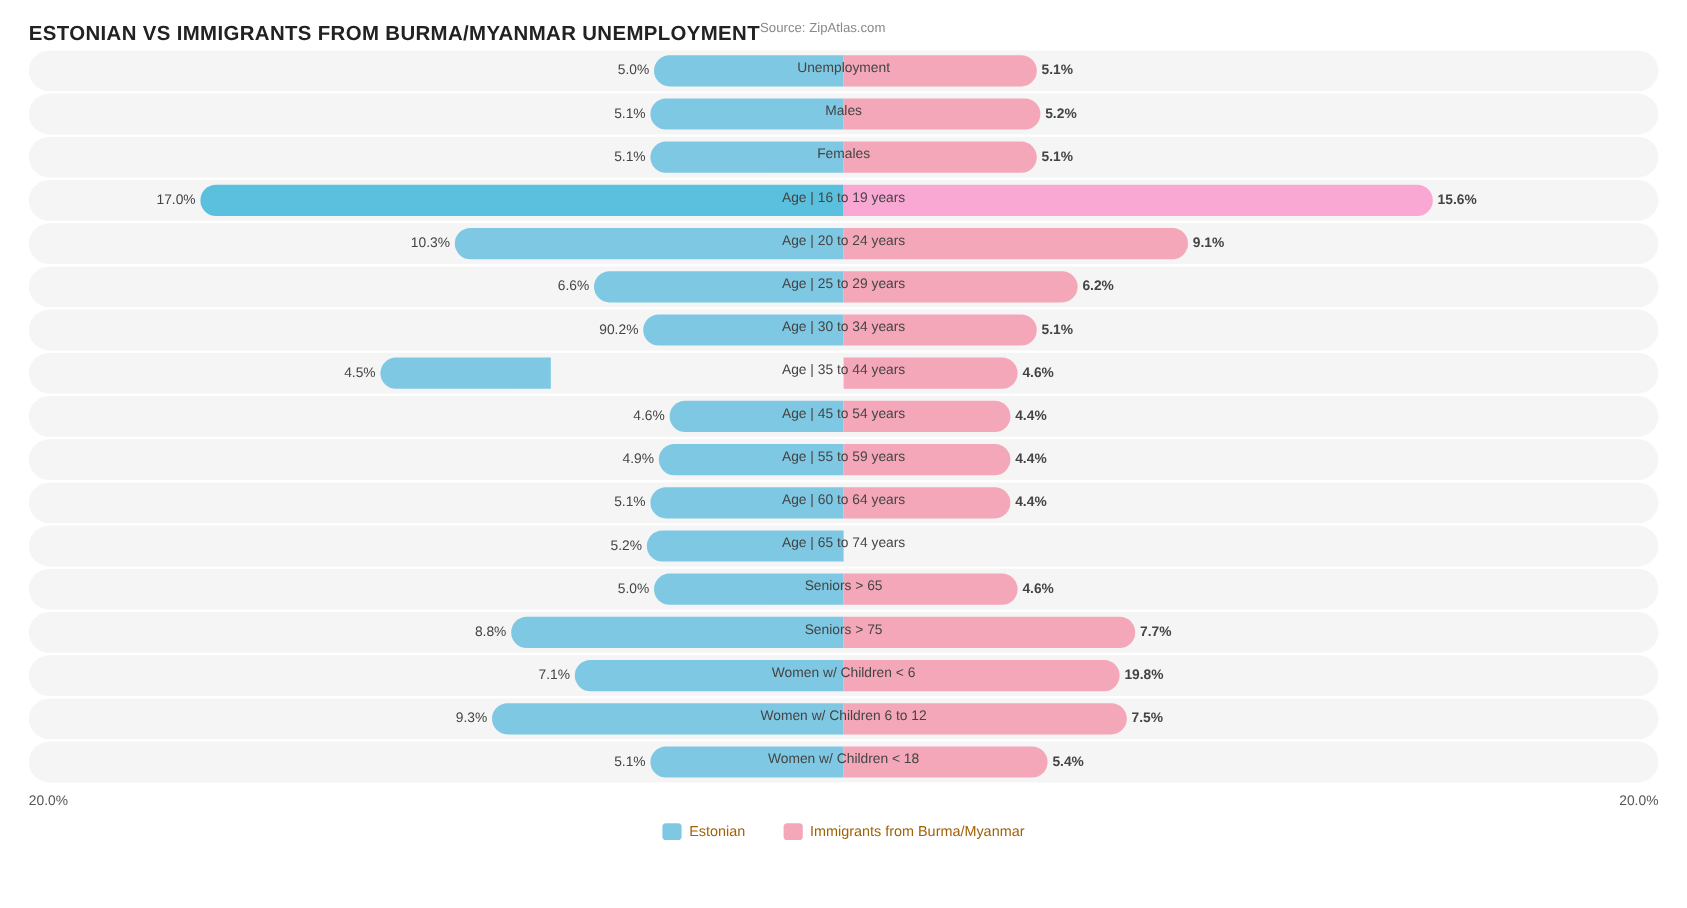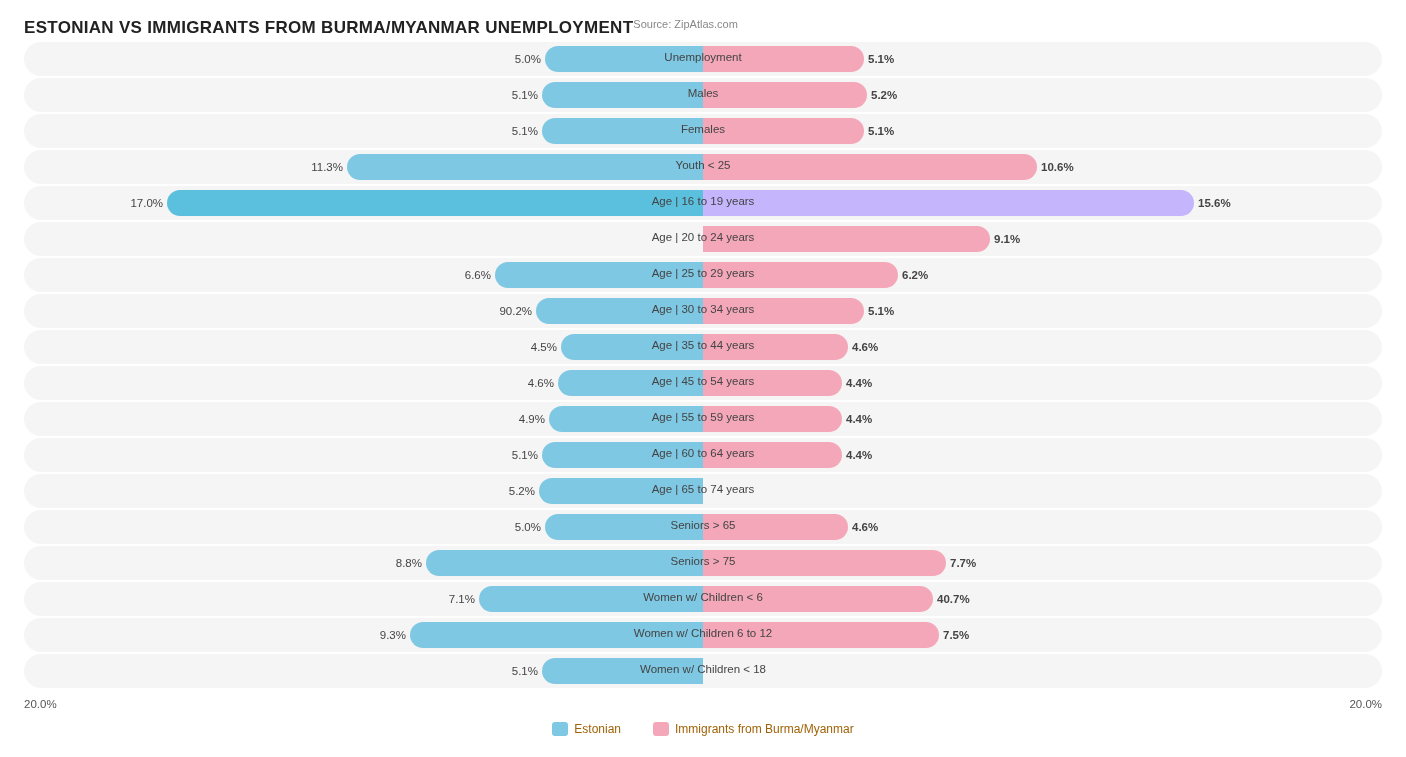--- a/index.html
+++ b/index.html
@@ -202,50 +202,41 @@
             <div class="left-label">5.1%</div>
           </div>
         </div>
         <div class="right-bar-wrap" style="width: 630px;">
           <div class="right-bar" style="width: 161px;">
             <div class="right-label">5.1%</div>
           </div>
         </div>
         <div class="center-label">Females</div>
       </div>
-      <div class="row">
-        <div class="row-bg"></div>
-        <div class="left-bar-wrap" style="width: 630px;">
-          <div class="left-bar" style="width: 356px;">
-            <div class="left-label">11.3%</div>
-          </div>
-        </div>
-        <div class="right-bar-wrap" style="width: 630px;">
-          <div class="right-bar" style="width: 334px;">
-            <div class="right-label">10.6%</div>
-          </div>
-        </div>
-        <div class="center-label">Youth &lt; 25</div>
-      </div>
       <div class="row row-highlight">
         <div class="row-bg"></div>
         <div class="left-bar-wrap" style="width: 630px;">
           <div class="left-bar" style="width: 536px; background: rgb(91, 192, 222);">
             <div class="left-label">17.0%</div>
           </div>
         </div>
         <div class="right-bar-wrap" style="width: 630px;">
-          <div class="right-bar" style="width: 491px; background: #c4b5fd;">
+          <div class="right-bar" style="width: 491px; background: #f9a8d4;">
             <div class="right-label">15.6%</div>
           </div>
         </div>
         <div class="center-label">Age | 16 to 19 years</div>
       </div>
       <div class="row">
         <div class="row-bg"></div>
+        <div class="left-bar-wrap" style="width: 630px;">
+          <div class="left-bar" style="width: 324px;">
+            <div class="left-label">10.3%</div>
+          </div>
+        </div>
         <div class="right-bar-wrap" style="width: 630px;">
           <div class="right-bar" style="width: 287px;">
             <div class="right-label">9.1%</div>
           </div>
         </div>
         <div class="center-label">Age | 20 to 24 years</div>
       </div>
       <div class="row">
         <div class="row-bg"></div>
         <div class="left-bar-wrap" style="width: 630px;">
@@ -269,21 +260,21 @@
         </div>
         <div class="right-bar-wrap" style="width: 630px;">
           <div class="right-bar" style="width: 161px;">
             <div class="right-label">5.1%</div>
           </div>
         </div>
         <div class="center-label">Age | 30 to 34 years</div>
       </div>
       <div class="row">
         <div class="row-bg"></div>
-        <div class="left-bar-wrap" style="width: 630px;">
+        <div class="left-bar-wrap" style="width: 630px; justify-content: center;">
           <div class="left-bar" style="width: 142px;">
             <div class="left-label">4.5%</div>
           </div>
         </div>
         <div class="right-bar-wrap" style="width: 630px;">
           <div class="right-bar" style="width: 145px;">
             <div class="right-label">4.6%</div>
           </div>
         </div>
         <div class="center-label">Age | 35 to 44 years</div>
@@ -369,21 +360,21 @@
       </div>
       <div class="row">
         <div class="row-bg"></div>
         <div class="left-bar-wrap" style="width: 630px;">
           <div class="left-bar" style="width: 224px;">
             <div class="left-label">7.1%</div>
           </div>
         </div>
         <div class="right-bar-wrap" style="width: 630px;">
           <div class="right-bar" style="width: 230px;">
-            <div class="right-label">40.7%</div>
+            <div class="right-label">19.8%</div>
           </div>
         </div>
         <div class="center-label">Women w/ Children &lt; 6</div>
       </div>
       <div class="row">
         <div class="row-bg"></div>
         <div class="left-bar-wrap" style="width: 630px;">
           <div class="left-bar" style="width: 293px;">
             <div class="left-label">9.3%</div>
           </div>
@@ -393,20 +384,25 @@
             <div class="right-label">7.5%</div>
           </div>
         </div>
         <div class="center-label">Women w/ Children 6 to 12</div>
       </div>
       <div class="row">
         <div class="row-bg"></div>
         <div class="left-bar-wrap" style="width: 630px;">
           <div class="left-bar" style="width: 161px;">
             <div class="left-label">5.1%</div>
+          </div>
+        </div>
+        <div class="right-bar-wrap" style="width: 630px;">
+          <div class="right-bar" style="width: 170px;">
+            <div class="right-label">5.4%</div>
           </div>
         </div>
         <div class="center-label">Women w/ Children &lt; 18</div>
       </div>
     </div>
 
   <div class="axis-row">
     <div class="axis-left">20.0%</div>
     <div class="axis-right">20.0%</div>
   </div>

